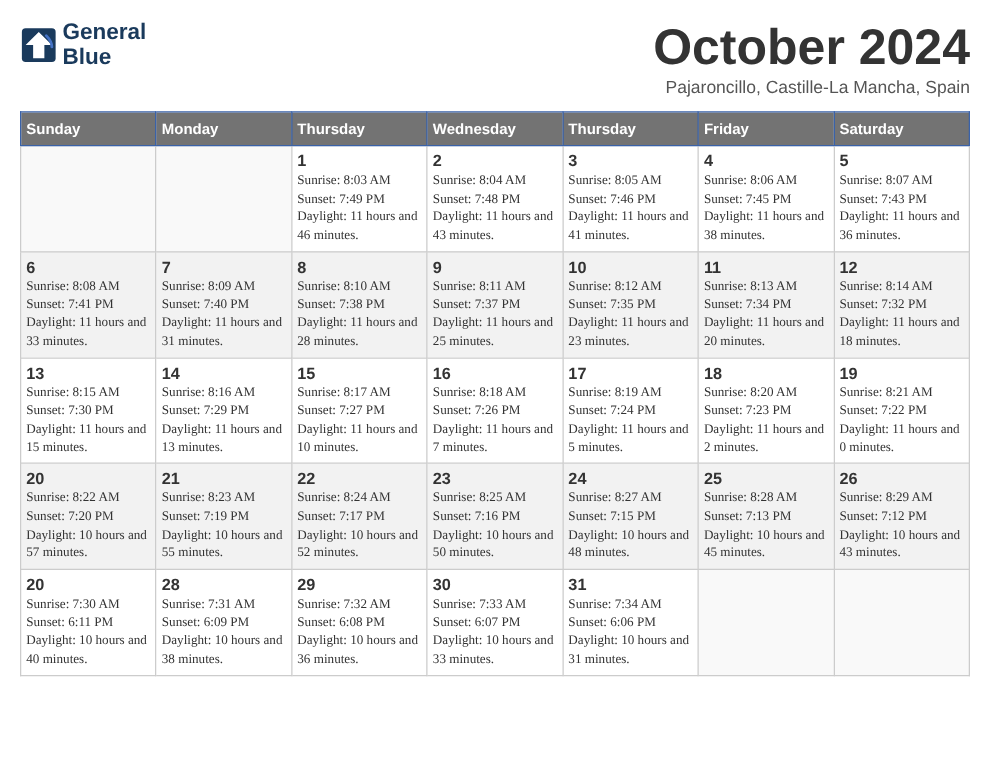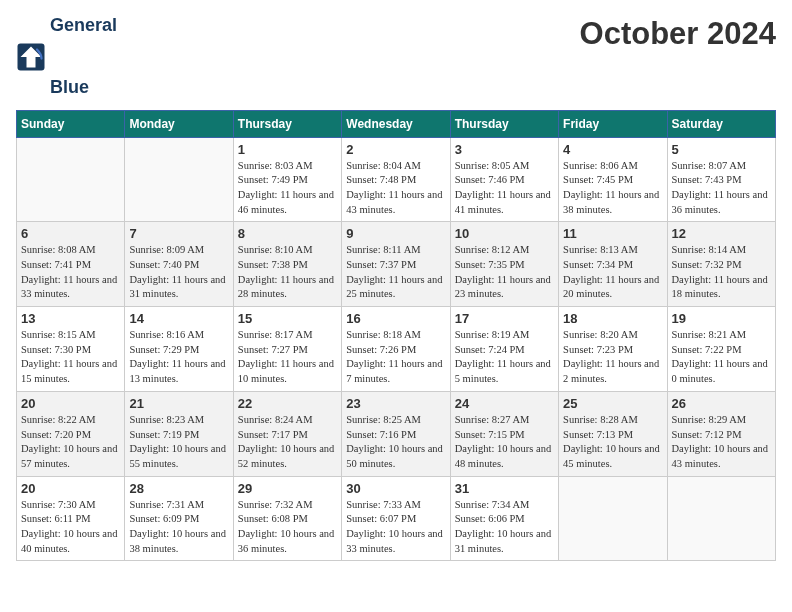--- a/index.html
+++ b/index.html
@@ -20,47 +20,46 @@
       display: flex;
       align-items: center;
     }
     .logo-text {
       display: flex;
       flex-direction: column;
       font-size: 18px;
       font-weight: bold;
       color: #1a3a5c;
       line-height: 1.1;
-      gap: 42px;
     }
     .logo-text span:first-child { color: #1a3a5c; }
     .logo-icon {
       width: 30px;
       height: 30px;
       margin-right: 4px;
     }
     .title-area {
       text-align: right;
     }
     .month-title {
-      font-size: 31px;
+      font-size: 40px;
       font-weight: bold;
       color: #333;
     }
     .location {
       font-size: 14px;
       color: #555;
     }
     table {
       width: 100%;
       border-collapse: collapse;
       font-size: 11px;
     }
     thead th {
-      background: #0f766e;
+      background: #737373;
       color: #fff;
       padding: 6px 4px;
       text-align: left;
       font-size: 12px;
       border: 1px solid #3a62a8;
     }
     tbody td {
       border: 1px solid #ccc;
       vertical-align: top;
       padding: 4px;
@@ -99,20 +98,21 @@
       <polygon points="20,6 34,20 26,20 26,34 14,34 14,20 6,20" fill="white"></polygon>
       <path d="M28,10 Q34,16 34,22" stroke="#4472c4" stroke-width="3" fill="none" stroke-linecap="round"></path>
     </svg>
     <div class="logo-text">
       <span>General</span>
       <span>Blue</span>
     </div>
   </div>
   <div class="title-area">
     <div class="month-title">October 2024</div>
+    <div class="location">Pajaroncillo, Castille-La Mancha, Spain</div>
   </div>
 </div>
 
 <table>
   <thead>
     <tr>
     <th>Sunday</th>
         <th>Monday</th>
         <th>Thursday</th>
         <th>Wednesday</th>

